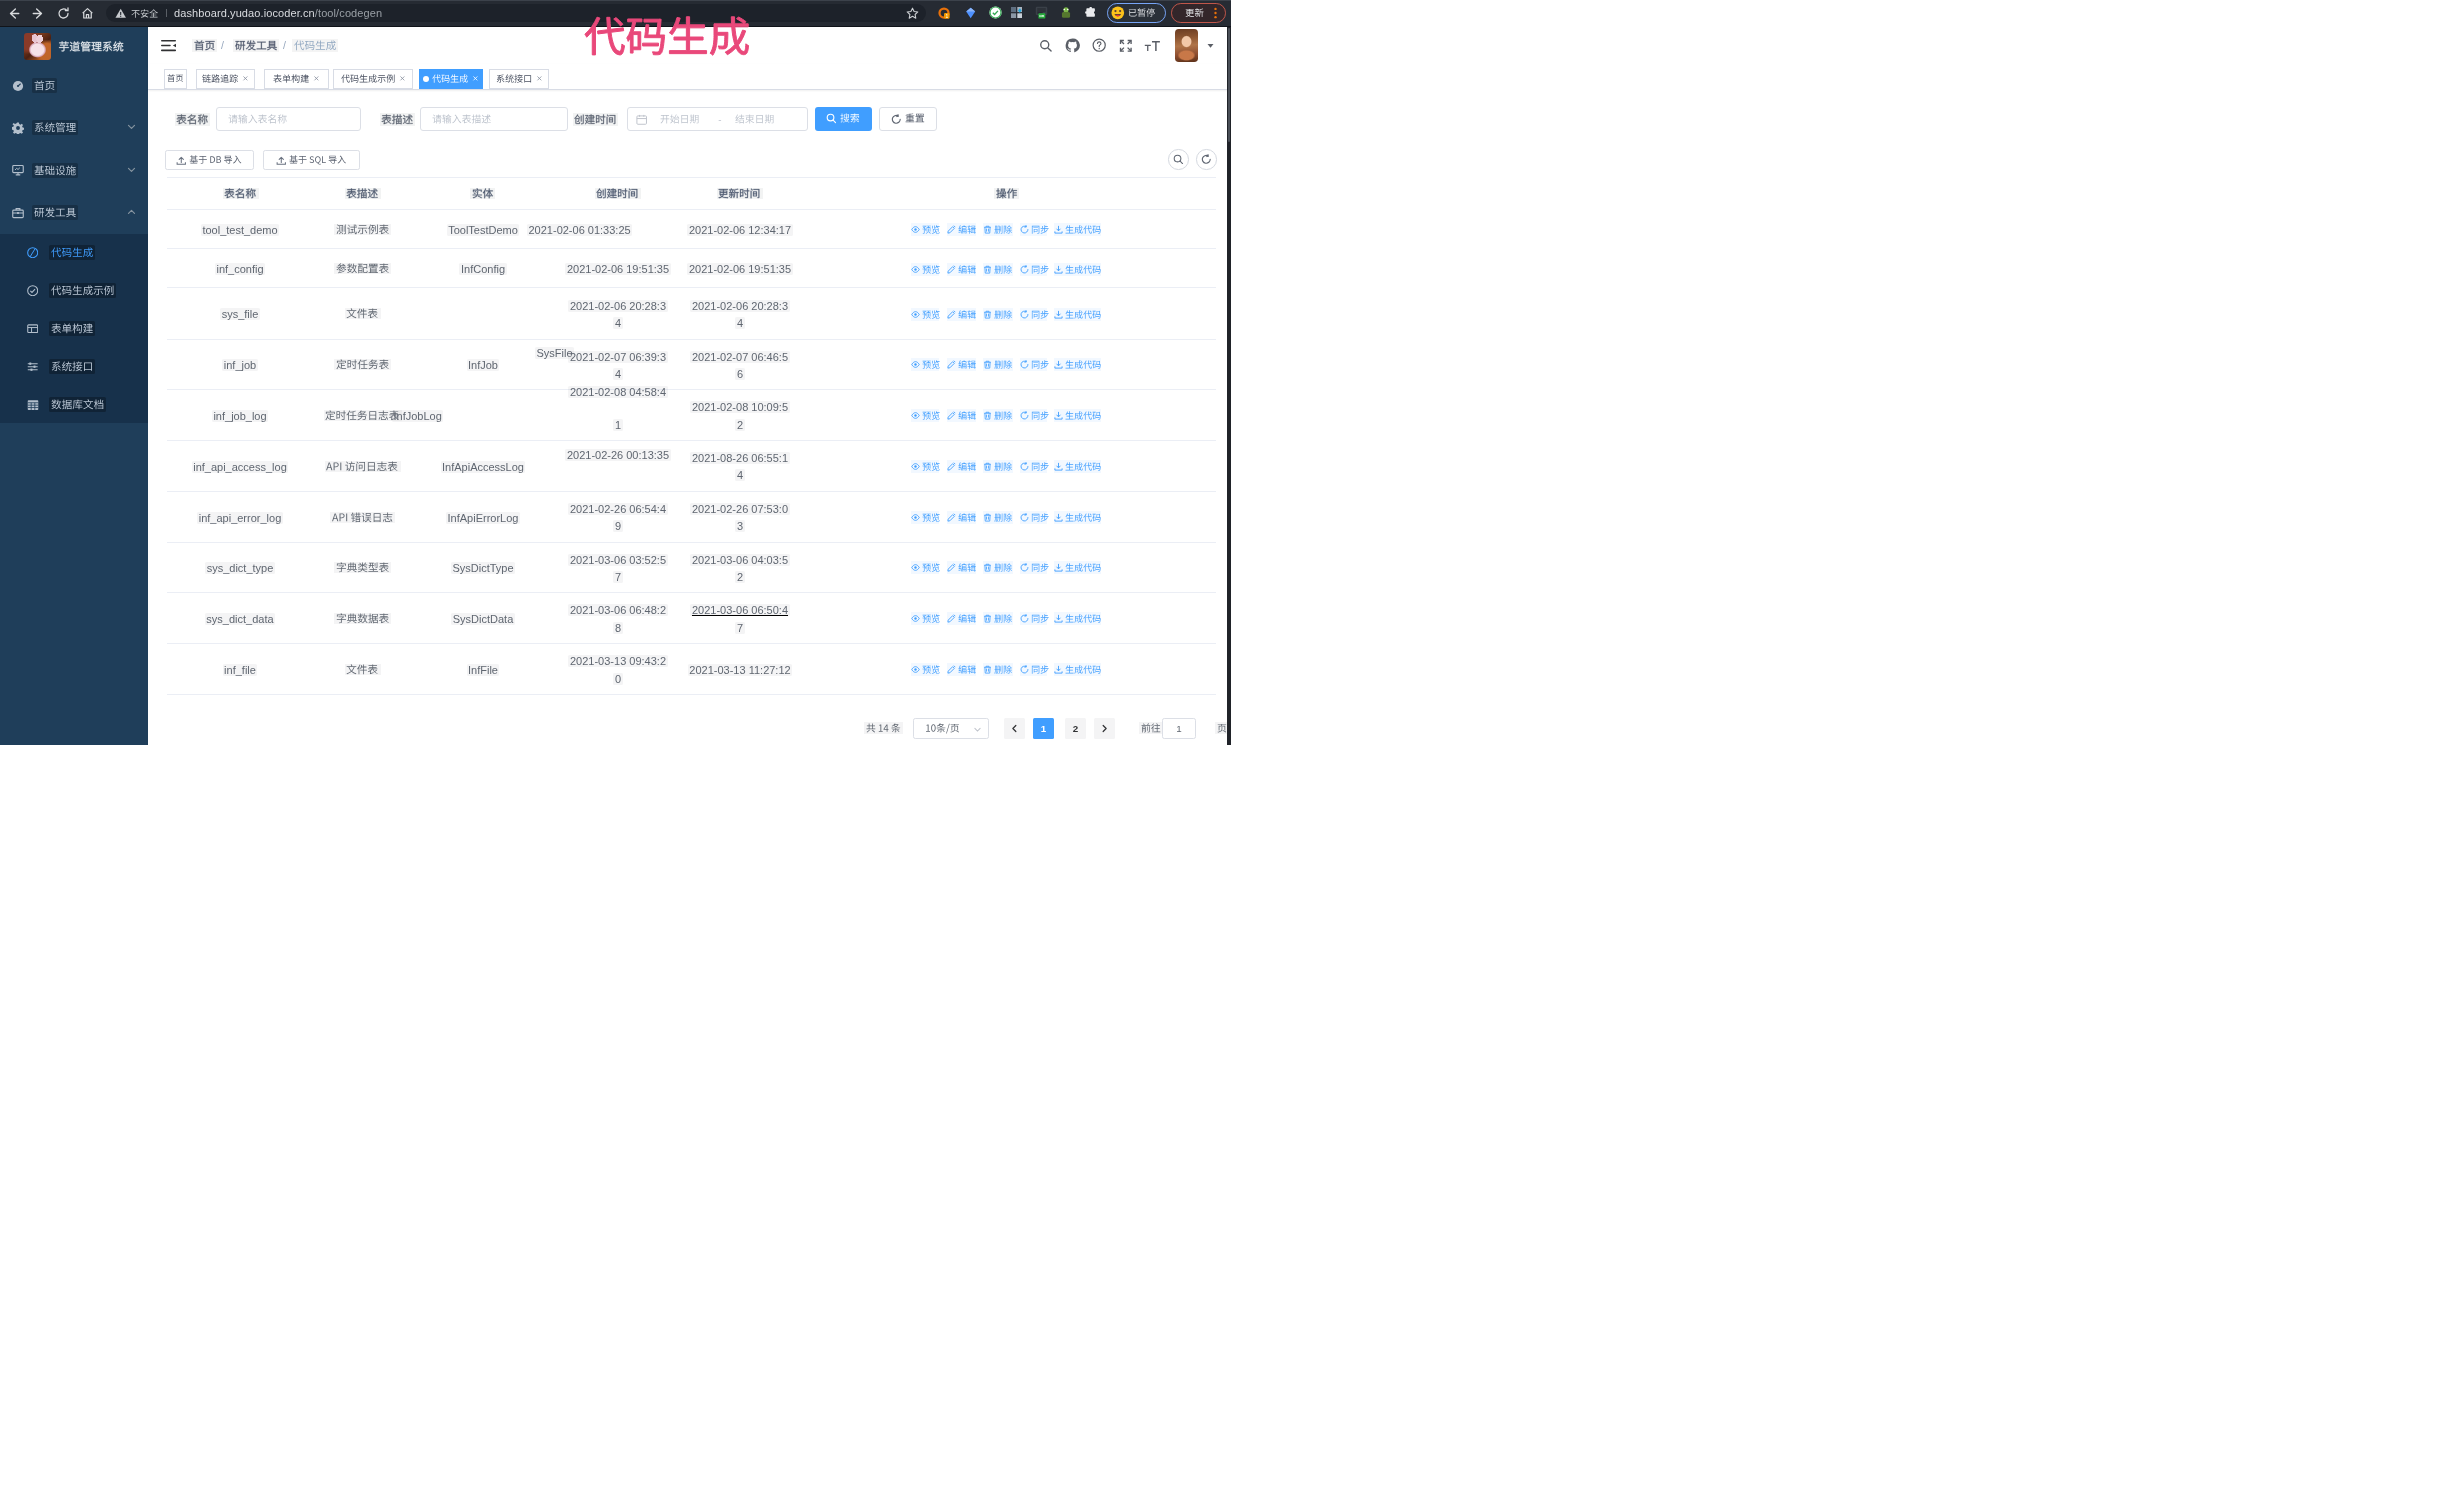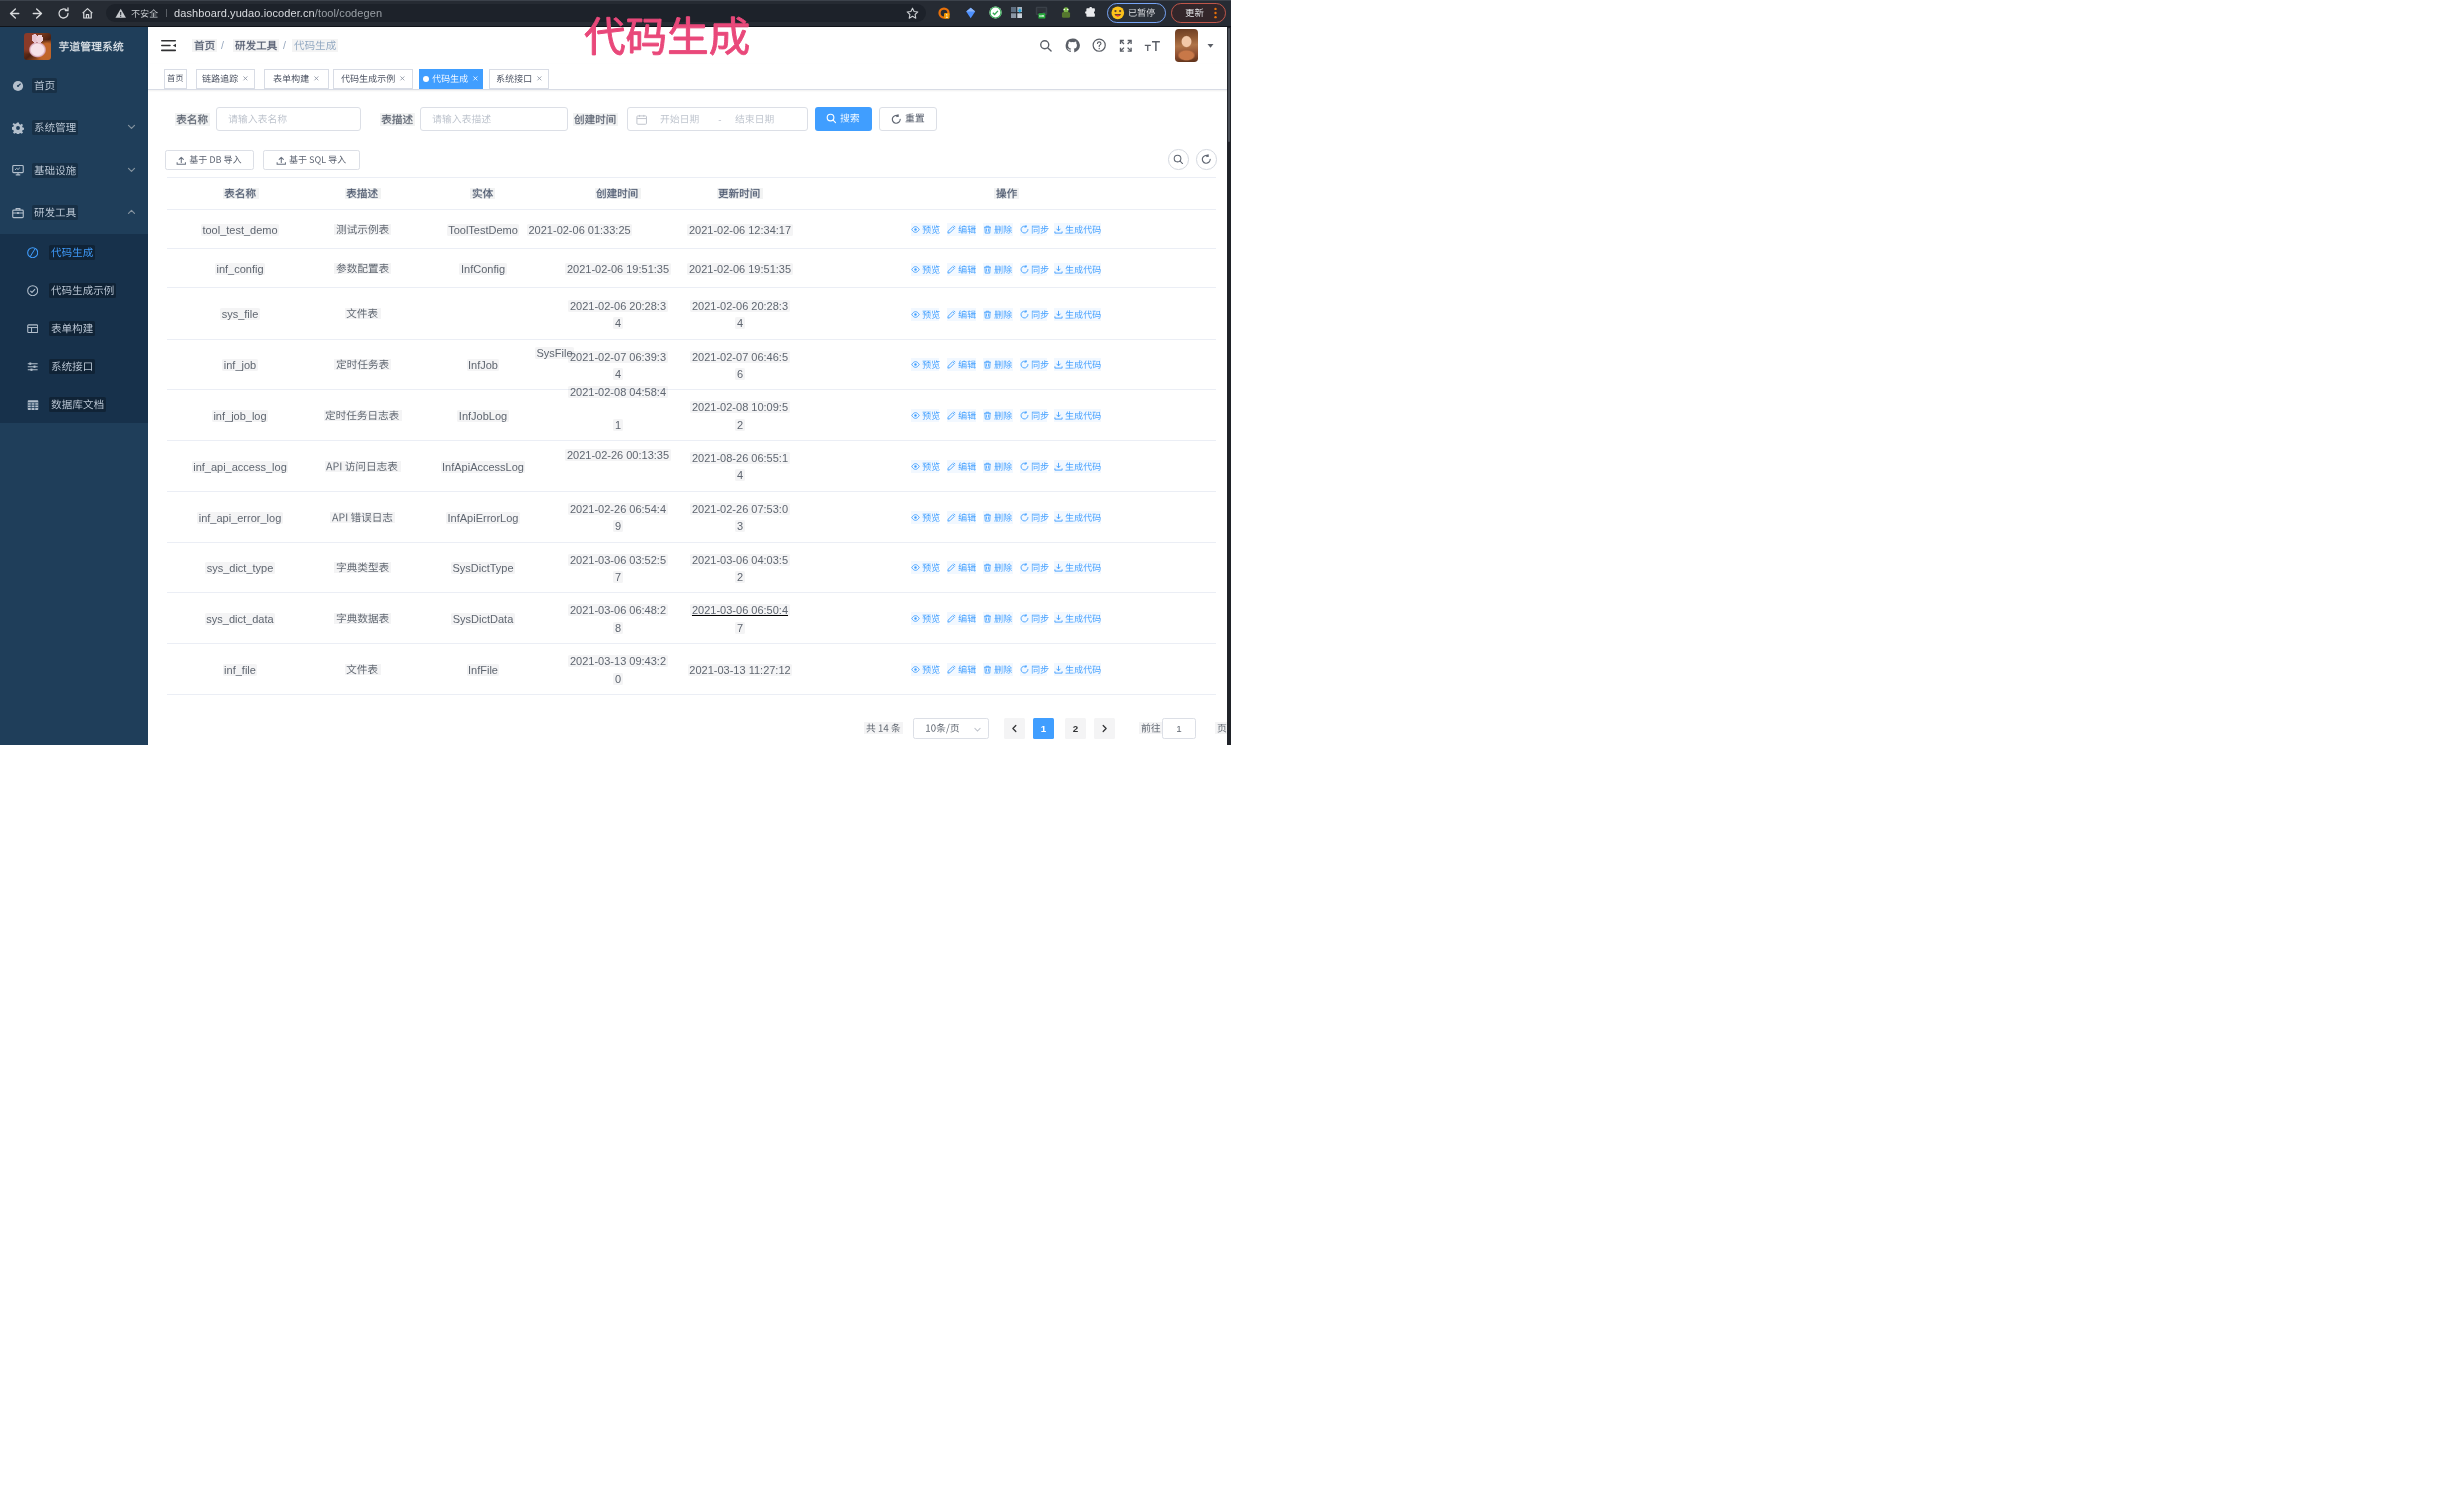--- a/index.html
+++ b/index.html
@@ -1172,21 +1172,21 @@
             <use href="#g65f6" x="1.0"></use>
             <use href="#g4efb" x="2.0"></use>
             <use href="#g52a1" x="3.0"></use>
             <use href="#g65e5" x="4.0"></use>
             <use href="#g5fd7" x="5.0"></use>
             <use href="#g8868" x="6.0"></use>
           </g>
         </svg>
       </div>
     </div>
-    <div style="position:absolute;left:392px;top:408px;width:182px;height:15px;display:flex;align-items:center;justify-content:center;">
+    <div style="position:absolute;left:392px;top:408px;width:182px;height:15px;display:flex;align-items:center;">
       <span style="font:11px &quot;Liberation Sans&quot;,sans-serif;color:#5f6670;background:rgba(130,134,140,.09);padding:0 1.5px;border-radius:1.5px;">InfJobLog</span>
     </div>
     <div style="position:absolute;left:527px;top:384px;width:182px;height:15px;display:flex;align-items:center;justify-content:center;">
       <span style="font:11px &quot;Liberation Sans&quot;,sans-serif;color:#5f6670;background:rgba(130,134,140,.09);padding:0 1.5px;border-radius:1.5px;">2021-02-08 04:58:4</span>
     </div>
     <div style="position:absolute;left:527px;top:417px;width:182px;height:15px;display:flex;align-items:center;justify-content:center;">
       <span style="font:11px &quot;Liberation Sans&quot;,sans-serif;color:#5f6670;background:rgba(130,134,140,.09);padding:0 1.5px;border-radius:1.5px;">1</span>
     </div>
     <div style="position:absolute;left:649px;top:399px;width:182px;height:15px;display:flex;align-items:center;justify-content:center;">
       <span style="font:11px &quot;Liberation Sans&quot;,sans-serif;color:#5f6670;background:rgba(130,134,140,.09);padding:0 1.5px;border-radius:1.5px;">2021-02-08 10:09:5</span>

